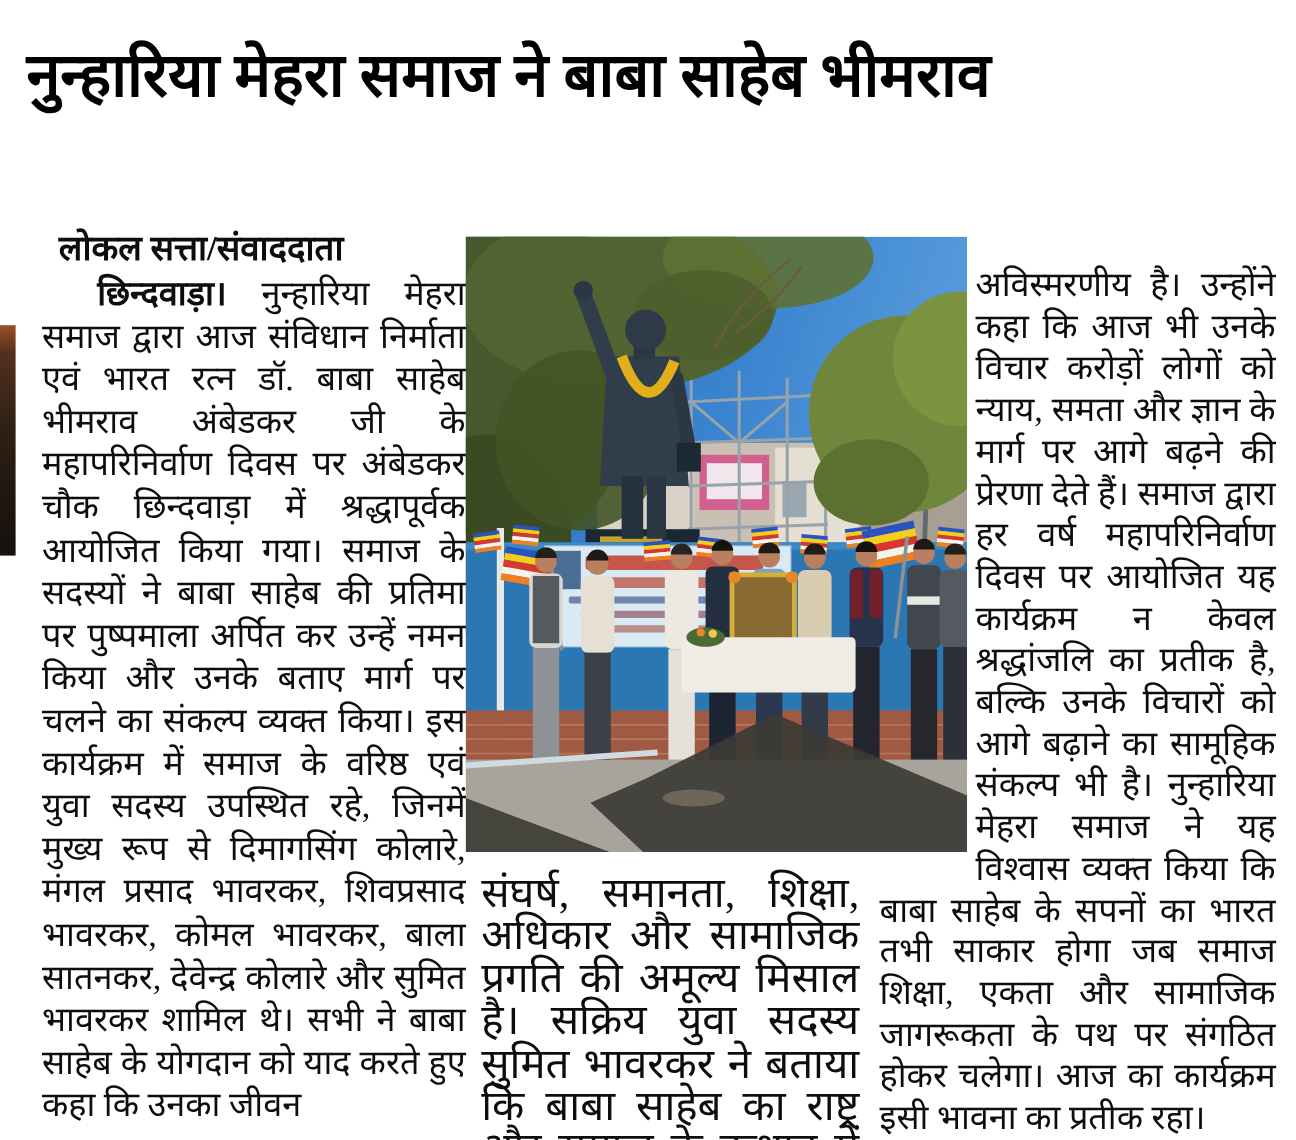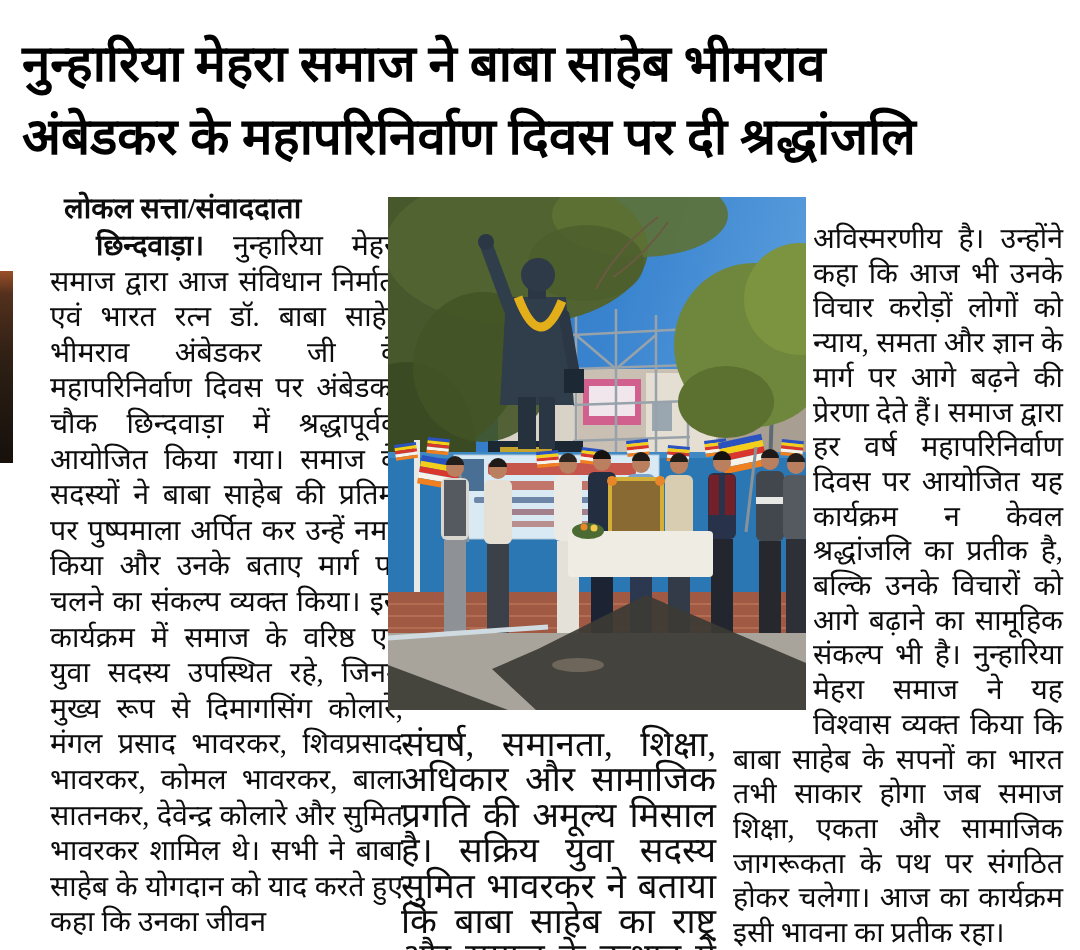--- a/index.html
+++ b/index.html
@@ -6,21 +6,21 @@
   #page{position:relative;width:1080px;height:950px;background:#ffffff;overflow:hidden;
         font-family:"Liberation Serif","DejaVu Serif",serif;color:#0d0d0d;}
 
   
   .headline{position:absolute;left:22px;top:28px;width:1036px;
             font-weight:700;color:#000;}
   .headline .hl{font-size:51px;line-height:73px;white-space:nowrap;}
 
   
   .bodytext{font-size:28.5px;line-height:35.6px;text-align:justify;}
-  .col-left{position:absolute;left:50px;top:190px;width:353px;}
+  .col-left{position:absolute;left:35px;top:190px;width:353px;}
   .byline{font-weight:700;margin:0 0 1px 14px;font-size:29px;line-height:37px;}
   .para{margin:0;text-indent:46px;}
   .lead{font-weight:700;}
 
   .col-right{position:absolute;left:733px;top:190px;width:330px;margin-top:32px;}
   .col-right .wrap-spacer{float:left;width:80px;height:520px;}
   .col-right p{margin:0;font-size:28.5px;line-height:34.7px;text-align:justify;}
 
   .col-mid{position:absolute;left:385px;top:711px;width:347px;}
   .col-mid p{margin:16px;font-size:35px;line-height:35.4px;text-align:justify;}
@@ -33,21 +33,20 @@
   .left-sliver{position:absolute;left:0;top:271px;width:13px;height:192px;
      background:linear-gradient(180deg,#9a4f28 0%,#53301d 12%,#2e2014 45%,#201710 75%,#17100b 100%);}
 </style>
 </head>
 <body>
 
 <div id="page">
 
   <div class="headline">
     <div class="hl">नुन्हारिया मेहरा समाज ने बाबा साहेब भीमराव</div>
-    <div class="hl">अंबेडकर के महापरिनिर्वाण दिवस पर दी श्रद्धांजलि</div>
   </div>
 
   <div class="left-sliver"></div>
 
   <div class="col-left bodytext">
     <p class="byline">लोकल सत्ता/संवाददाता</p>
     <p class="para"><span class="lead">छिन्दवाड़ा।</span> <span>नुन्हारिया मेहरा समाज द्वारा आज संविधान निर्माता एवं भारत रत्न डॉ. बाबा साहेब भीमराव अंबेडकर जी के महापरिनिर्वाण दिवस पर अंबेडकर चौक छिन्दवाड़ा में श्रद्धापूर्वक आयोजित किया गया। समाज के सदस्यों ने बाबा साहेब की प्रतिमा पर पुष्पमाला अर्पित कर उन्हें नमन किया और उनके बताए मार्ग पर चलने का संकल्प व्यक्त किया। इस कार्यक्रम में समाज के वरिष्ठ एवं युवा सदस्य उपस्थित रहे, जिनमें मुख्य रूप से दिमागसिंग कोलारे, मंगल प्रसाद भावरकर, शिवप्रसाद भावरकर, कोमल भावरकर, बाला सातनकर, देवेन्द्र कोलारे और सुमित भावरकर शामिल थे। सभी ने बाबा साहेब के योगदान को याद करते हुए कहा कि उनका जीवन</span></p>
   </div>
 
   <div class="photo">

